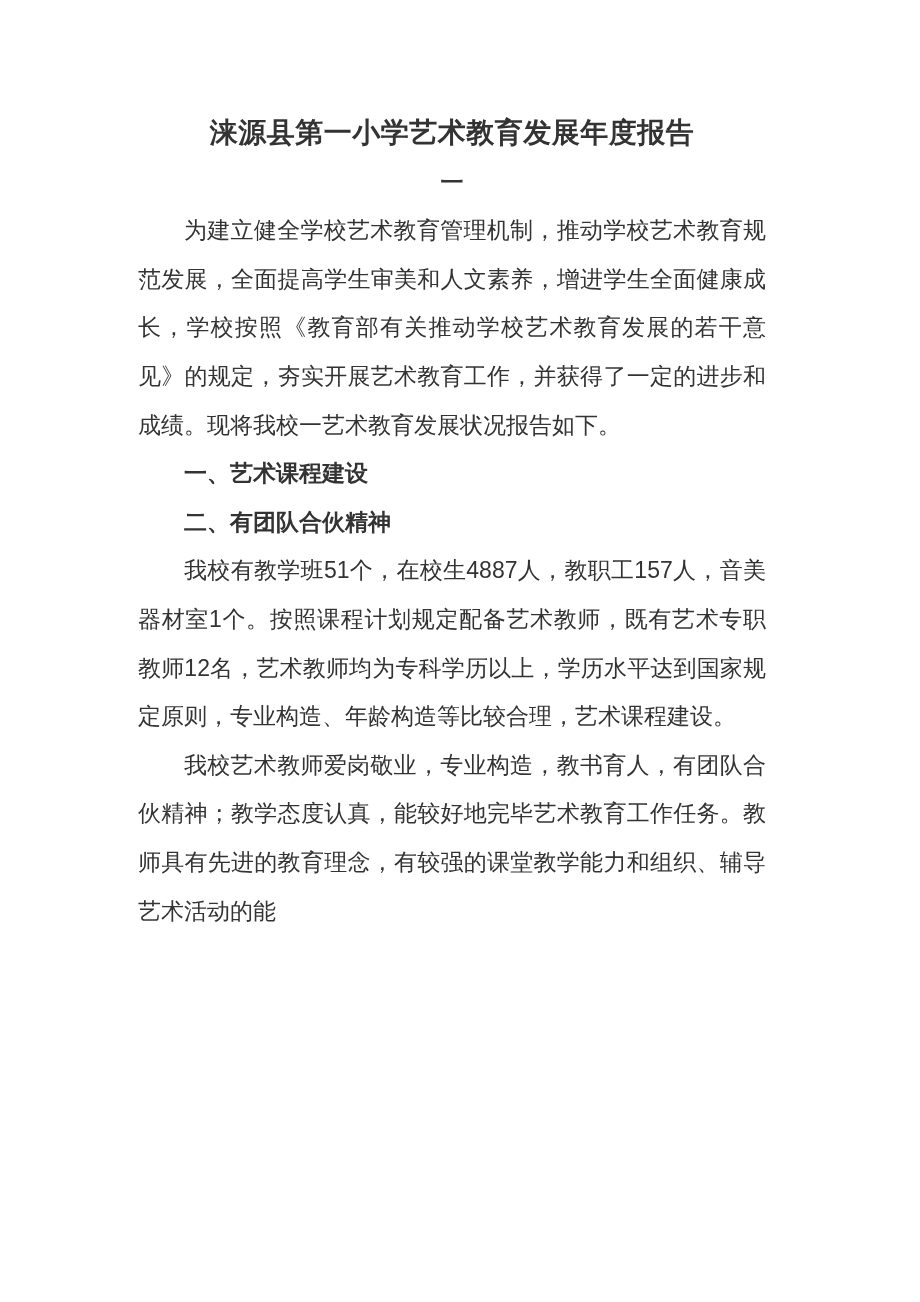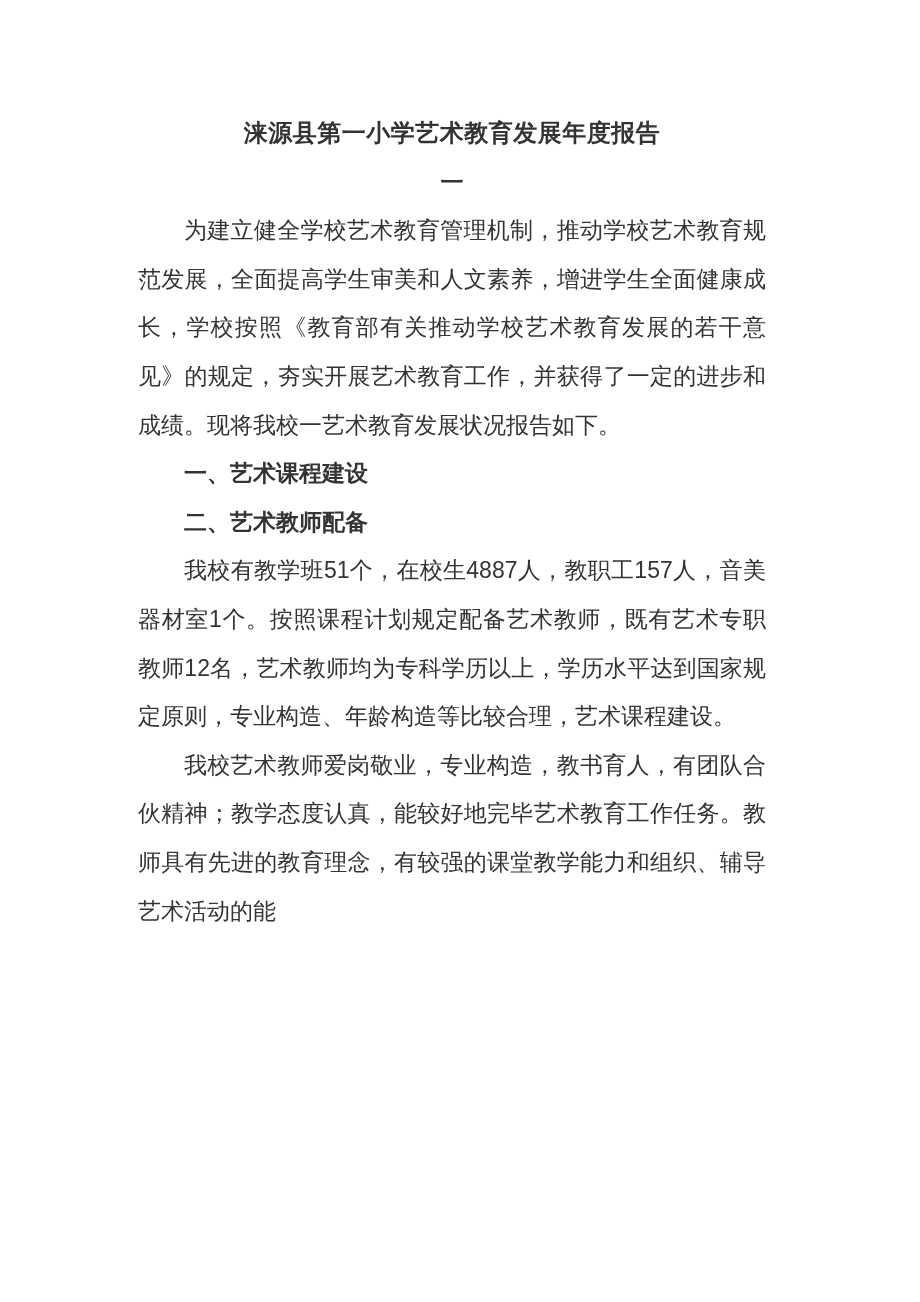--- a/index.html
+++ b/index.html
@@ -18,21 +18,21 @@
     height: 1302px;
     padding: 109px 154px 0 138px;
     color: #333333;
     font-family: "Liberation Sans", sans-serif;
     font-size: 23px;
     line-height: 48.6px;
   }
   .title {
     text-align: center;
     font-weight: 700;
-    font-size: 24px;
+    font-size: 28px;
     letter-spacing: 0.5px;
   }
   .subtitle {
     text-align: center;
     font-weight: 700;
   }
   .para {
     text-indent: 2em;
     text-align: justify;
     text-justify: inter-ideograph;
@@ -43,16 +43,16 @@
   }
 </style>
 </head>
 <body>
 
 <div class="doc">
   <div class="title">涞源县第一小学艺术教育发展年度报告</div>
   <div class="subtitle">一</div>
   <div class="para">为建立健全学校艺术教育管理机制，推动学校艺术教育规范发展，全面提高学生审美和人文素养，增进学生全面健康成长，学校按照《教育部有关推动学校艺术教育发展的若干意见》的规定，夯实开展艺术教育工作，并获得了一定的进步和成绩。现将我校一艺术教育发展状况报告如下。</div>
   <div class="heading">一、艺术课程建设</div>
-  <div class="heading">二、艺术教师配备</div>
+  <div class="heading">二、有团队合伙精神</div>
   <div class="para">我校有教学班51个，在校生4887人，教职工157人，音美器材室1个。按照课程计划规定配备艺术教师，既有艺术专职教师12名，艺术教师均为专科学历以上，学历水平达到国家规定原则，专业构造、年龄构造等比较合理，艺术课程建设。</div>
   <div class="para">我校艺术教师爱岗敬业，专业构造，教书育人，有团队合伙精神；教学态度认真，能较好地完毕艺术教育工作任务。教师具有先进的教育理念，有较强的课堂教学能力和组织、辅导艺术活动的能</div>
 </div>
 
 </body></html>

